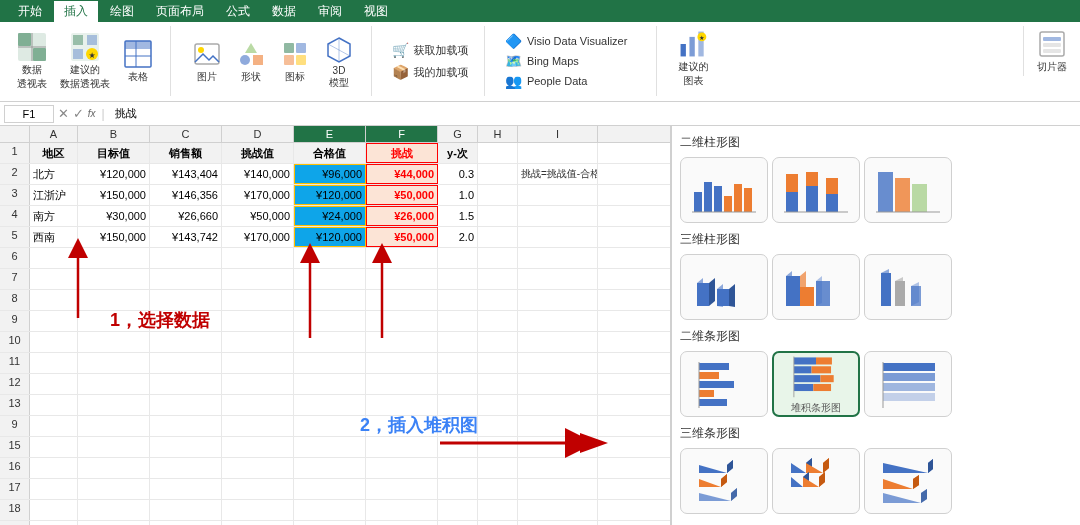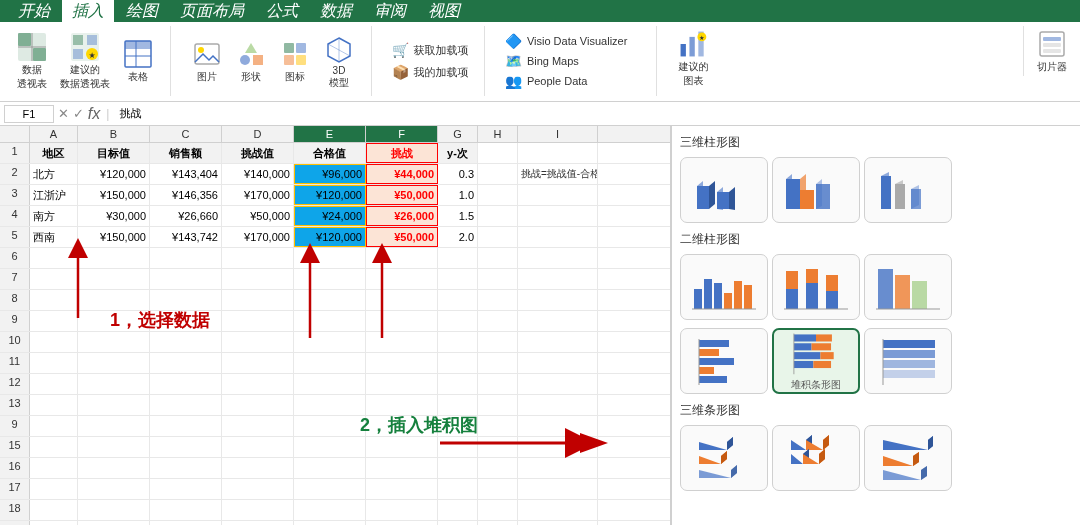--- a/index.html
+++ b/index.html
@@ -1,20 +1,20 @@
 <!DOCTYPE html>
 <html><head>
   <meta charset="utf-8">
   <style>
     * { margin: 0; padding: 0; box-sizing: border-box; }
     body { font-family: 'Microsoft YaHei', SimSun, Arial, sans-serif; font-size: 12px; background: #f0f0f0; width: 1080px; height: 525px; overflow: hidden; }
 
     
     .ribbon { background: #217346; height: 22px; display: flex; align-items: center; padding: 0 8px; gap: 2px; }
-    .ribbon-tab { color: white; font-size: 16px; padding: 2px 10px; cursor: pointer; font-style: italic; }
+    .ribbon-tab { color: white; font-size: 12px; padding: 2px 10px; cursor: pointer; }
     .ribbon-tab.active { background: white; color: #217346; }
 
     .ribbon-bar { background: white; border-bottom: 1px solid #d0d0d0; padding: 4px 8px; display: flex; align-items: flex-start; gap: 12px; height: 80px; }
     .ribbon-group { display: flex; flex-direction: column; align-items: center; border-right: 1px solid #e0e0e0; padding-right: 12px; padding-left: 4px; height: 70px; justify-content: space-between; }
     .ribbon-group-icons { display: flex; gap: 4px; align-items: center; flex: 1; }
     .ribbon-group-label { font-size: 10px; color: #666; text-align: center; }
     .ribbon-btn { display: flex; flex-direction: column; align-items: center; cursor: pointer; padding: 2px 4px; border-radius: 2px; min-width: 40px; }
     .ribbon-btn .icon { width: 32px; height: 32px; display: flex; align-items: center; justify-content: center; }
     .ribbon-btn .label { font-size: 10px; color: #333; text-align: center; }
 
@@ -241,21 +241,21 @@
       </div>
       <div class="label">切片器</div>
     </div>
   </div>
 </div>
 
 <div class="formula-bar">
   <input class="cell-ref" type="text" value="F1" style="">
   <span style="cursor:pointer; color:#888; font-size:13px;">✕</span>
   <span style="cursor:pointer; color:#888; font-size:13px;">✓</span>
-  <span style="cursor:pointer; color:#666; font-size:16px; font-style:italic;">fx</span>
+  <span style="cursor:pointer; color:#666; font-size:10px; font-style:italic;">fx</span>
   <span style="color:#ccc; margin:0 2px;">|</span>
   <input class="formula-input" type="text" value="挑战" style="">
 </div>
 
 <div class="main-area">
 
   <div class="spreadsheet">
     <div class="sheet-container" style="position:relative;">
 
       <div class="col-headers">
@@ -525,63 +525,27 @@
           <line x1="310" y1="205" x2="310" y2="120" stroke="#c00000" stroke-width="2.5" marker-end="url(#arr1)"></line>
 
           <line x1="382" y1="205" x2="382" y2="120" stroke="#c00000" stroke-width="2.5" marker-end="url(#arr1)"></line>
 
           <path d="M 440,310 C 500,310 540,310 580,310" stroke="#c00000" stroke-width="3" fill="none" marker-end="url(#arr2)"></path>
           <polygon points="580,300 608,310 580,320" fill="#c00000"></polygon>
         </svg>
 
         <div style="position:absolute; top:175px; left:110px; color:#c00000; font-size:18px; font-weight:bold;">1，选择数据</div>
 
-        <div style="position:absolute; top:280px; left:360px; color:#15803d; font-size:18px; font-weight:bold;">2，插入堆积图</div>
+        <div style="position:absolute; top:280px; left:360px; color:#3b82f6; font-size:18px; font-weight:bold;">2，插入堆积图</div>
       </div>
     </div>
   </div>
 
   <div class="right-panel">
     <div class="right-scroll">
-
-      <div class="chart-type-section">
-        <div class="chart-type-title">三维柱形图</div>
-        <div class="chart-grid">
-          <div class="chart-item">
-            <svg class="chart-svg" viewBox="0 0 70 52">
-              <polygon points="8,45 8,22 14,17 14,40" fill="#8EA9DB"></polygon>
-              <rect x="8" y="22" width="12" height="23" fill="#4472C4"></rect>
-              <polygon points="20,22 26,17 26,40 20,45" fill="#2F5597"></polygon>
-              <polygon points="28,45 28,28 34,23 34,46" fill="#8EA9DB"></polygon>
-              <rect x="28" y="28" width="12" height="17" fill="#4472C4"></rect>
-              <polygon points="40,28 46,23 46,46 40,45" fill="#2F5597"></polygon>
-            </svg>
-          </div>
-          <div class="chart-item">
-            <svg class="chart-svg" viewBox="0 0 70 52">
-              <polygon points="5,45 5,15 11,10 11,40" fill="#8EA9DB"></polygon>
-              <rect x="5" y="15" width="14" height="30" fill="#4472C4"></rect>
-              <polygon points="19,15 25,10 25,40 19,45" fill="#ED7D31" opacity="0.7"></polygon>
-              <rect x="19" y="26" width="14" height="19" fill="#ED7D31"></rect>
-              <polygon points="35,45 35,20 41,15 41,42" fill="#8EA9DB" opacity="0.7"></polygon>
-              <rect x="35" y="20" width="14" height="25" fill="#4472C4" opacity="0.8"></rect>
-            </svg>
-          </div>
-          <div class="chart-item">
-            <svg class="chart-svg" viewBox="0 0 70 52">
-              <polygon points="8,45 8,12 16,8 16,41" fill="#8EA9DB"></polygon>
-              <rect x="8" y="12" width="10" height="33" fill="#4472C4"></rect>
-              <polygon points="22,45 22,20 30,16 30,41" fill="#C9C9C9"></polygon>
-              <rect x="22" y="20" width="10" height="25" fill="#aaa"></rect>
-              <polygon points="38,45 38,25 46,21 46,41" fill="#8EA9DB" opacity="0.7"></polygon>
-              <rect x="38" y="25" width="10" height="20" fill="#4472C4" opacity="0.7"></rect>
-            </svg>
-          </div>
-        </div>
-      </div>
 
       <div class="chart-type-section">
         <div class="chart-type-title">二维柱形图</div>
         <div class="chart-grid">
           <div class="chart-item">
             <svg class="chart-svg" viewBox="0 0 70 52">
               <rect x="5" y="28" width="8" height="20" fill="#4472C4"></rect>
               <rect x="15" y="18" width="8" height="30" fill="#4472C4"></rect>
               <rect x="25" y="22" width="8" height="26" fill="#4472C4"></rect>
               <rect x="35" y="32" width="8" height="16" fill="#ED7D31"></rect>
@@ -606,20 +570,57 @@
               <rect x="5" y="8" width="15" height="40" fill="#4472C4" opacity="0.8"></rect>
               <rect x="22" y="14" width="15" height="34" fill="#ED7D31" opacity="0.8"></rect>
               <rect x="39" y="20" width="15" height="28" fill="#A9D18E" opacity="0.8"></rect>
               <line x1="3" y1="48" x2="67" y2="48" stroke="#999" stroke-width="1"></line>
             </svg>
           </div>
         </div>
       </div>
 
       <div class="chart-type-section">
+        <div class="chart-type-title">三维柱形图</div>
+        <div class="chart-grid">
+          <div class="chart-item">
+            <svg class="chart-svg" viewBox="0 0 70 52">
+              <polygon points="8,45 8,22 14,17 14,40" fill="#8EA9DB"></polygon>
+              <rect x="8" y="22" width="12" height="23" fill="#4472C4"></rect>
+              <polygon points="20,22 26,17 26,40 20,45" fill="#2F5597"></polygon>
+              <polygon points="28,45 28,28 34,23 34,46" fill="#8EA9DB"></polygon>
+              <rect x="28" y="28" width="12" height="17" fill="#4472C4"></rect>
+              <polygon points="40,28 46,23 46,46 40,45" fill="#2F5597"></polygon>
+            </svg>
+          </div>
+          <div class="chart-item">
+            <svg class="chart-svg" viewBox="0 0 70 52">
+              <polygon points="5,45 5,15 11,10 11,40" fill="#8EA9DB"></polygon>
+              <rect x="5" y="15" width="14" height="30" fill="#4472C4"></rect>
+              <polygon points="19,15 25,10 25,40 19,45" fill="#ED7D31" opacity="0.7"></polygon>
+              <rect x="19" y="26" width="14" height="19" fill="#ED7D31"></rect>
+              <polygon points="35,45 35,20 41,15 41,42" fill="#8EA9DB" opacity="0.7"></polygon>
+              <rect x="35" y="20" width="14" height="25" fill="#4472C4" opacity="0.8"></rect>
+            </svg>
+          </div>
+          <div class="chart-item">
+            <svg class="chart-svg" viewBox="0 0 70 52">
+              <polygon points="8,45 8,12 16,8 16,41" fill="#8EA9DB"></polygon>
+              <rect x="8" y="12" width="10" height="33" fill="#4472C4"></rect>
+              <polygon points="22,45 22,20 30,16 30,41" fill="#C9C9C9"></polygon>
+              <rect x="22" y="20" width="10" height="25" fill="#aaa"></rect>
+              <polygon points="38,45 38,25 46,21 46,41" fill="#8EA9DB" opacity="0.7"></polygon>
+              <rect x="38" y="25" width="10" height="20" fill="#4472C4" opacity="0.7"></rect>
+            </svg>
+          </div>
+        </div>
+      </div>
+
+      <div class="chart-type-section">
+        <div class="chart-type-title">二维条形图</div>
         <div class="chart-grid">
           <div class="chart-item">
             <svg class="chart-svg" viewBox="0 0 70 52">
               <rect x="10" y="5" width="30" height="7" fill="#4472C4"></rect>
               <rect x="10" y="14" width="20" height="7" fill="#ED7D31"></rect>
               <rect x="10" y="23" width="35" height="7" fill="#4472C4"></rect>
               <rect x="10" y="32" width="15" height="7" fill="#ED7D31"></rect>
               <rect x="10" y="41" width="28" height="7" fill="#4472C4"></rect>
               <line x1="10" y1="4" x2="10" y2="50" stroke="#999" stroke-width="1"></line>
             </svg>

